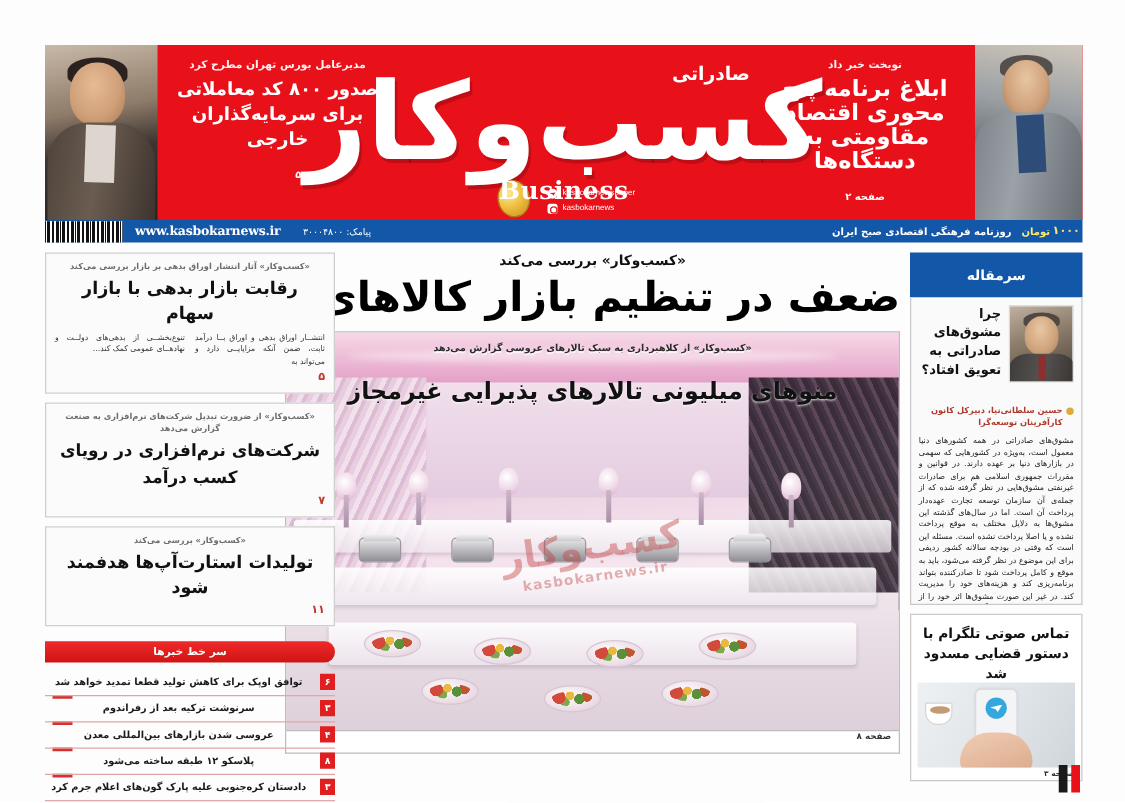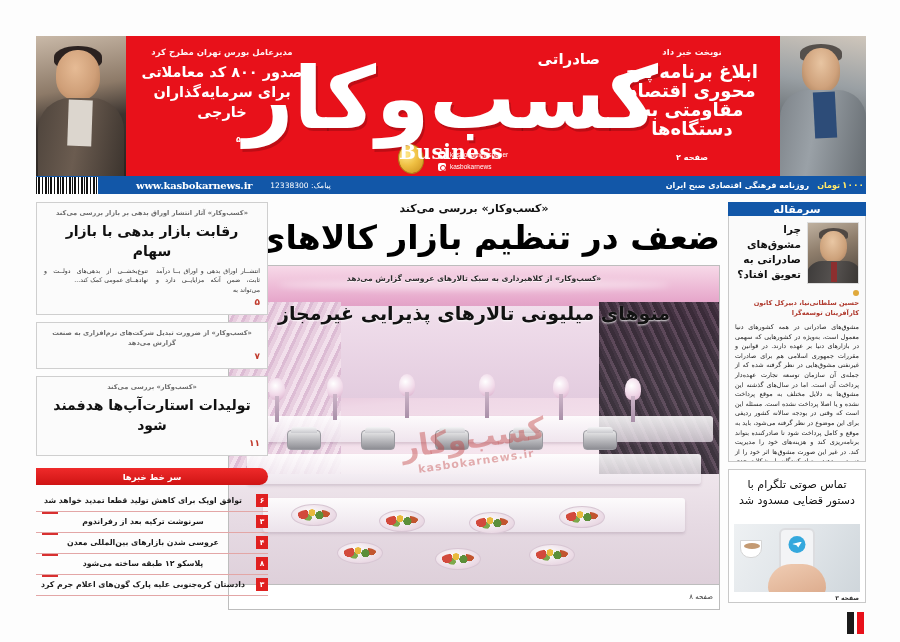--- a/index.html
+++ b/index.html
@@ -182,21 +182,21 @@
   .infobar .price {
     color: #ffe86a; font-weight: 700; font-size: 9px;
     padding: 0 2px;
   }
   .infobar .price-unit { color: #ffe86a; font-size: 8px; font-weight: 700; }
   .infobar .slogan { color: #ffffff; font-size: 8px; font-weight: 700; padding: 0 8px; }
   .infobar .spacer { flex: 1 1 auto; }
   .infobar .sms { font-size: 7.5px; padding: 0 10px; }
   .infobar .site {
     direction: ltr; font-family: "DejaVu Serif", "Liberation Serif", serif;
-    font-size: 10px; font-weight: 700; padding: 0 8px; letter-spacing: -.2px; margin-left: 28px;
+    font-size: 10px; font-weight: 700; padding: 0 8px; letter-spacing: -.2px;
   }
   .barcode {
     width: 62px; height: 17px; flex: none; background: #ffffff;
     background-image: repeating-linear-gradient(to right,
       #111 0 1px, #fff 1px 2px, #111 2px 4px, #fff 4px 6px,
       #111 6px 7px, #fff 7px 9px, #111 9px 11px, #fff 11px 12px);
     margin-right: 2px;
   }
 
   
@@ -205,21 +205,21 @@
     width: 830px; height: 410px;
     direction: rtl;
   }
 
   
   .col-right {
     position: absolute; right: 0; top: 4px;
     width: 138px; height: 406px;
   }
   .edit-tab {
-    width: 100%; height: 14px; background: #1257a8;
+    width: 100%; height: 36px; background: #1257a8;
     color: #fff; font-size: 11px; font-weight: 700;
     display: flex; align-items: center; justify-content: center;
   }
   .edit-card {
     border: 1px solid #c9c9c9; border-top: none;
     background: #fafafa; padding: 6px 6px 5px;
     height: 246px; overflow: hidden;
   }
   .edit-top { display: flex; gap: 6px; }
   .edit-photo {
@@ -243,39 +243,39 @@
   }
   .edit-photo .tie {
     position: absolute; left: 23px; top: 39px; width: 6px; height: 20px;
     background: #8d2f2f;
   }
   .edit-head {
     flex: 1 1 auto; font-size: 10.5px; line-height: 15px;
     font-weight: 700; color: #111; text-align: right;
   }
   .edit-byline {
-    margin-top: 4px; font-size: 6.6px; line-height: 9.5px;
+    margin-top: 18px; font-size: 6.6px; line-height: 9.5px;
     color: #b03a2e; font-weight: 700; text-align: right;
-    display: flex; gap: 3px; align-items: flex-start; flex-direction: column;
+    display: flex; gap: 3px; align-items: flex-start;
   }
   .byline-dot {
     width: 6px; height: 6px; border-radius: 50%; flex: none;
     background: #e0a93c; margin-top: 2px;
   }
   .edit-body {
     margin-top: 5px; font-size: 6.4px; line-height: 9.6px;
     color: #222; text-align: justify;
   }
   .tel-card {
     margin-top: 7px; border: 1px solid #c9c9c9; background: #fff;
     height: 134px; overflow: hidden; position: relative;
   }
   .tel-head {
     padding: 7px 5px 5px; font-size: 11px; line-height: 16px;
-    font-weight: 400; color: #111; text-align: center;
+    font-weight: 700; color: #111; text-align: center;
   }
   .tel-photo {
     position: absolute; left: 5px; right: 5px; bottom: 10px; height: 68px;
     background: linear-gradient(120deg, #eef1f3 0%, #dfe4e8 55%, #cfd6db 100%);
     overflow: hidden;
   }
   .tel-photo .cup {
     position: absolute; left: 6px; top: 16px; width: 22px; height: 18px;
     border-radius: 0 0 10px 10px; background: #fff;
     border: 1px solid #d5d5d5;
@@ -428,22 +428,22 @@
     text-shadow: 0 1px 1px rgba(255,255,255,.9);
   }
   .photo-overlay .ov-title {
     margin-top: 18px;
     font-size: 19px; line-height: 25px; font-weight: 900; color: #121212;
     text-shadow: 0 1px 2px rgba(255,255,255,.85);
     white-space: nowrap;
   }
   .photo-caption {
     height: 18px; border: 1px solid #bdbdbd; border-top: none;
-    background: #fff; font-size: 7px; color: #333; font-weight: 400;
-    display: flex; align-items: center; padding: 12px 6px;
+    background: #fff; font-size: 7px; color: #333; font-weight: 700;
+    display: flex; padding: 0 6px;
   }
 
   
   .col-left {
     position: absolute; left: 0; top: 4px;
     width: 232px; height: 406px;
   }
   .brief {
     border: 1px solid #cfcfcf; background: #fbfbfb;
     padding: 5px 7px 7px; margin-bottom: 7px; position: relative;
@@ -554,21 +554,21 @@
       <div class="body"></div>
       <div class="shirt"></div>
     </div>
   </div>
 
   <div class="infobar">
     <span class="price">۱۰۰۰</span>
     <span class="price-unit">تومان</span>
     <span class="slogan">روزنامه فرهنگی اقتصادی صبح ایران</span>
     <span class="spacer"></span>
-    <span class="sms">پیامک: 12338300</span>
+    <span class="sms">پیامک: ۳۰۰۰۴۸۰۰</span>
     <span class="site">www.kasbokarnews.ir</span>
     <span class="barcode"></span>
   </div>
 
   <div class="content">
 
     <div class="col-right">
       <div class="edit-tab">سرمقاله</div>
       <div class="edit-card">
         <div class="edit-top">
@@ -691,20 +691,21 @@
         <div class="title">رقابت بازار بدهی با بازار سهام</div>
         <div class="cols">
           <div>انتشــار اوراق بدهی و اوراق بــا درآمد ثابت، ضمن آنکه مزایایــی دارد و می‌تواند به</div>
           <div>تنوع‌بخشــی از بدهی‌های دولــت و نهادهــای عمومی کمک کند...</div>
         </div>
         <div class="pageno">۵</div>
       </div>
 
       <div class="brief tall">
         <div class="kicker">«کسب‌وکار» از ضرورت تبدیل شرکت‌های نرم‌افزاری به صنعت گزارش می‌دهد</div>
+        <div class="title">شرکت‌های نرم‌افزاری در رویای کسب درآمد</div>
         <div class="pageno">۷</div>
       </div>
 
       <div class="brief">
         <div class="kicker">«کسب‌وکار» بررسی می‌کند</div>
         <div class="title">تولیدات استارت‌آپ‌ها هدفمند شود</div>
         <div class="pageno">۱۱</div>
       </div>
 
       <div class="heads-banner">سر خط خبرها</div>

